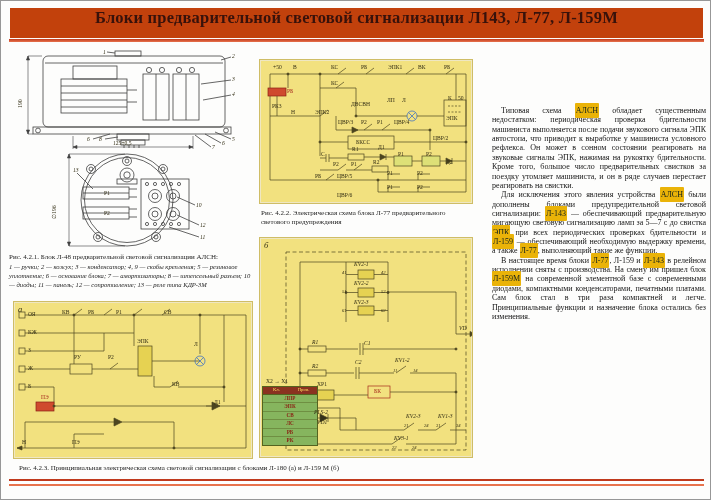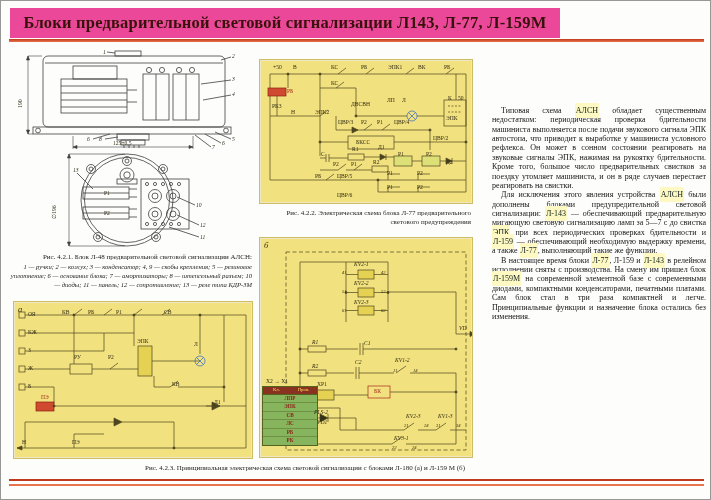--- a/index.html
+++ b/index.html
@@ -1,45 +1,45 @@
 <!DOCTYPE html>
 <html><head>
 <meta charset="utf-8">
 <style>
   *{margin:0;padding:0;box-sizing:border-box}
   html,body{background:#ffffff}
   .page{position:relative;width:711px;height:500px;background:#fdfdfc;border:1px solid #979797;
         font-family:"Liberation Serif",serif;overflow:hidden}
-  .title-band{position:absolute;left:9px;top:7px;width:550px;height:30px;background:#ec4899;
-        display:flex;align-items:center;justify-content:center}
+  .title-band{position:absolute;left:9px;top:7px;width:693px;height:30px;background:#c2410c;
+        display:flex;justify-content:center}
   .title-band h1{font-size:16.5px;font-weight:bold;color:#38120b;letter-spacing:.2px;white-space:nowrap}
   .title-rule{position:absolute;left:8px;top:38px;width:695px;height:3px;
         background:linear-gradient(180deg,#c03a1d 0%,#e8734d 100%)}
   .bottom-rule{position:absolute;left:8px;top:478px;width:695px;height:7px;
         border-top:2px solid #c03a1d;border-bottom:2px solid #e8734d;background:#fff}
 
   .draw{position:absolute}
   .panel{position:absolute;background:#f2e17f;border:1px solid #cfbd66;box-shadow:0 0 0 1px #efe7c2 inset}
   .panel svg{position:absolute;left:0;top:0}
 
   .sch-label{position:absolute;font-size:5.6px;line-height:1;color:#332e14;white-space:nowrap;
         font-family:"Liberation Serif",serif}
   .sch-label.red{color:#a5281c}
   .sch-label.it{font-style:italic}
   .sch-label.big{font-size:8.5px;font-style:italic}
   .sch-label.sm{font-size:4.6px;font-style:italic}
   .sch-label.rot{transform:rotate(-90deg);transform-origin:left top;font-size:5.8px}
 
-  .figcap{position:absolute;font-size:7px;text-align:right;color:#1d1d1d;line-height:1.3}
+  .figcap{position:absolute;font-size:7px;text-align:left;color:#1d1d1d;line-height:1.3}
   .figcap .legend{font-style:italic;font-size:6.6px;margin-top:1px;line-height:1.32}
 
   .article{position:absolute;left:491px;top:105px;width:214px;font-size:8px;line-height:1.17;
         text-align:justify;color:#141414}
   .article p{text-indent:9px;margin:0}
-  .article mark{background:#fef9c3;color:#10201e;padding:3px 1px;border-radius:1px}
+  .article mark{background:#eab308;color:#10201e;padding:3px 1px;border-radius:1px}
 
   .conn{position:absolute;left:2px;top:148px;width:56px;border:1px solid #54631f;background:#86b55e;
         font-family:"Liberation Serif",serif}
   .conn .hdr{display:flex;background:#8a3220;color:#ffd75e;font-size:4.8px;line-height:1.4;
         border-bottom:1px solid #54631f}
   .conn .hdr span{flex:1;text-align:center}
   .conn .row{font-size:5.2px;line-height:1.45;color:#8a1f12;text-align:center;
         border-bottom:1px solid #6f8f42;font-weight:bold}
   .conn .row:last-child{border-bottom:none}
   .conn-title{position:absolute;left:6px;top:140px;font-size:5.6px;color:#2c2c12}

